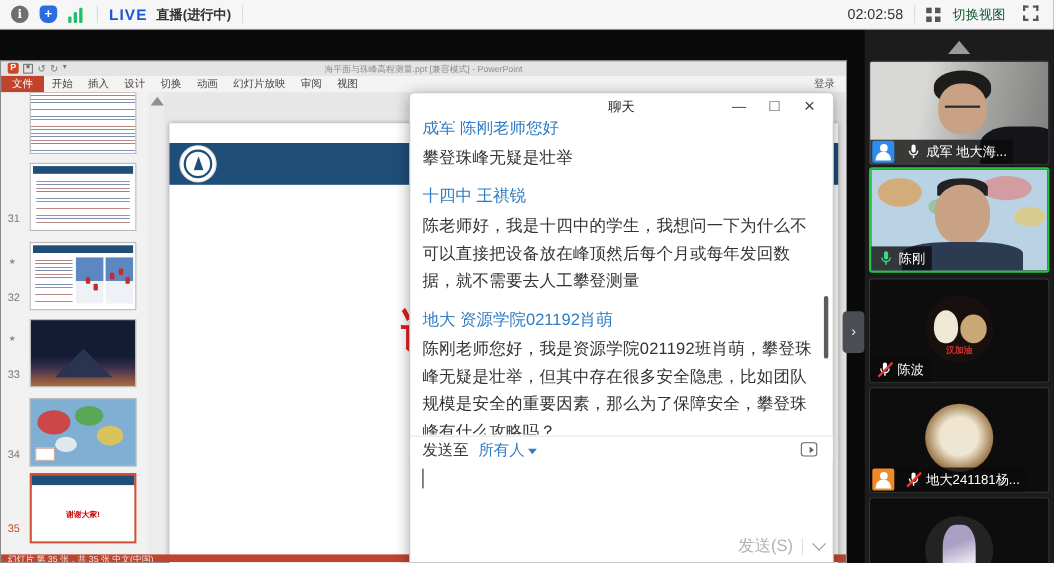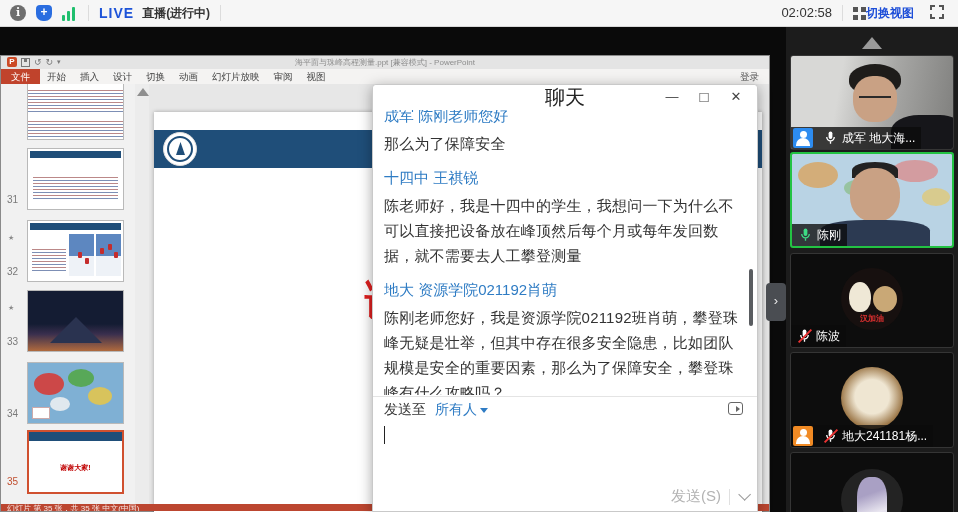--- a/index.html
+++ b/index.html
@@ -15,21 +15,21 @@
   .shield { background:#2a6de0; border-radius:4px 4px 7px 7px; color:#fff; }
   .shield:after { content:"+"; position:absolute; left:0; right:0; top:0; text-align:center;
     font-size:12px; line-height:15px; font-weight:bold; }
   .sig { display:flex; align-items:flex-end; gap:2px; }
   .sig i { display:block; width:3px; background:#1fbf6e; border-radius:1px; }
   .sep-v { width:1px; height:16px; background:#dcdcdc; margin:0 10px; }
   .live-word { color:#1d53d8; font-weight:bold; font-size:14px; letter-spacing:1px; }
   .live-status { color:#333; font-size:12px; margin-left:8px;font-weight:bold; }
   .tb-right { margin-left:auto; display:flex; align-items:flex-start; }
   .timer { font-size:13px; color:#333; }
-  .switch-view { display:flex; align-items:center; gap:0; font-size:12px; color:#1d4ed8; cursor:default;font-weight:bold; }
+  .switch-view { display:flex; align-items:center; gap:11px; font-size:12px; color:#14532d; cursor:default; }
   .grid-ico { width:13px; height:13px; position:relative; }
   .grid-ico i { position:absolute; width:5px; height:5px; background:#555; }
   .fs-ico { width:14px; height:14px; position:relative; margin:0 14px 0 16px; }
   .fs-ico i { position:absolute; width:5px; height:5px; border:2px solid #555; }
 
   
   .screen { position:absolute; top:27px; left:0; width:786px; height:485px; background:#0a0a0a; }
 
   
   .ppt { position:absolute; top:28px; left:0; width:770px; height:457px;
@@ -85,21 +85,21 @@
     clip-path:polygon(50% 0,100% 100%,0 100%); }
   .bigred { position:absolute; top:160px; left:211px; font-size:44px; font-weight:bold; color:#e02020; white-space:nowrap; }
   .ppt-status { position:absolute; left:0; right:0; bottom:0; height:7px; background:#bc4630;
     overflow:hidden; font-size:8px; color:rgba(255,255,255,.85); line-height:9px; padding-left:6px; white-space:nowrap; }
 
   
   .chat { position:absolute; top:84px; left:372px; width:386px; height:428px; background:#fff;
     border:1px solid #c9c9c9; border-radius:4px 4px 0 0; box-shadow:0 3px 14px rgba(0,0,0,.35); }
   .chat-hd { position:absolute; top:0; left:0; right:0; height:25px; background:#fff; z-index:3;
     border-radius:4px 4px 0 0; }
-  .chat-hd .ttl { text-align:center; font-size:20px; color:#222; line-height:25px; }
+  .chat-hd .ttl { text-align:center; font-size:12px; color:#222; line-height:25px; }
   .winbtn { position:absolute; top:0; width:26px; height:24px; text-align:center; line-height:23px;
     font-size:13px; color:#444; }
   .msgs { position:absolute; top:25px; left:11px; right:16px; height:285px; overflow:hidden; z-index:1;}
   .sender { color:#2f7cc4; font-size:15px; margin:13px 0 5px; }
   .msg { color:#333; font-size:15px; line-height:25px; letter-spacing:.2px; }
   .msgs > .sender:first-child { margin-top:-3px; }
   .chat-scroll { position:absolute; right:4px; top:184px; width:4px; height:57px; background:#595c60; border-radius:2px; z-index:2;}
   .sendto { position:absolute; top:311px; left:0; right:0; height:23px; border-top:1px solid #e4e4e4;
     padding:4px 0 0 11px; font-size:14px; z-index:2; background:#fff;}
   .sendto .lab { color:#333; }
@@ -300,21 +300,21 @@
 <div class="chat">
   <div class="chat-hd">
     <div class="ttl">聊天</div>
     <span class="winbtn" style="right:72px">—</span>
     <span class="winbtn" style="right:40px;font-size:15px">□</span>
     <span class="winbtn" style="right:8px">✕</span>
   </div>
 
   <div class="msgs">
     <div class="sender">成军 陈刚老师您好</div>
-    <div class="msg">那么为了保障安全</div>
+    <div class="msg">攀登珠峰无疑是壮举</div>
     <div class="sender">十四中 王祺锐</div>
     <div class="msg">陈老师好，我是十四中的学生，我想问一下为什么不可以直接把设备放在峰顶然后每个月或每年发回数据，就不需要去人工攀登测量</div>
     <div class="sender">地大 资源学院021192肖萌</div>
     <div class="msg">陈刚老师您好，我是资源学院021192班肖萌，攀登珠峰无疑是壮举，但其中存在很多安全隐患，比如团队规模是安全的重要因素，那么为了保障安全，攀登珠峰有什么攻略吗？</div>
   </div>
   <div class="chat-scroll"></div>
 
   <div class="sendto">
     <span class="lab">发送至</span>
     <span class="val">所有人</span><span class="caret-dn"></span>

